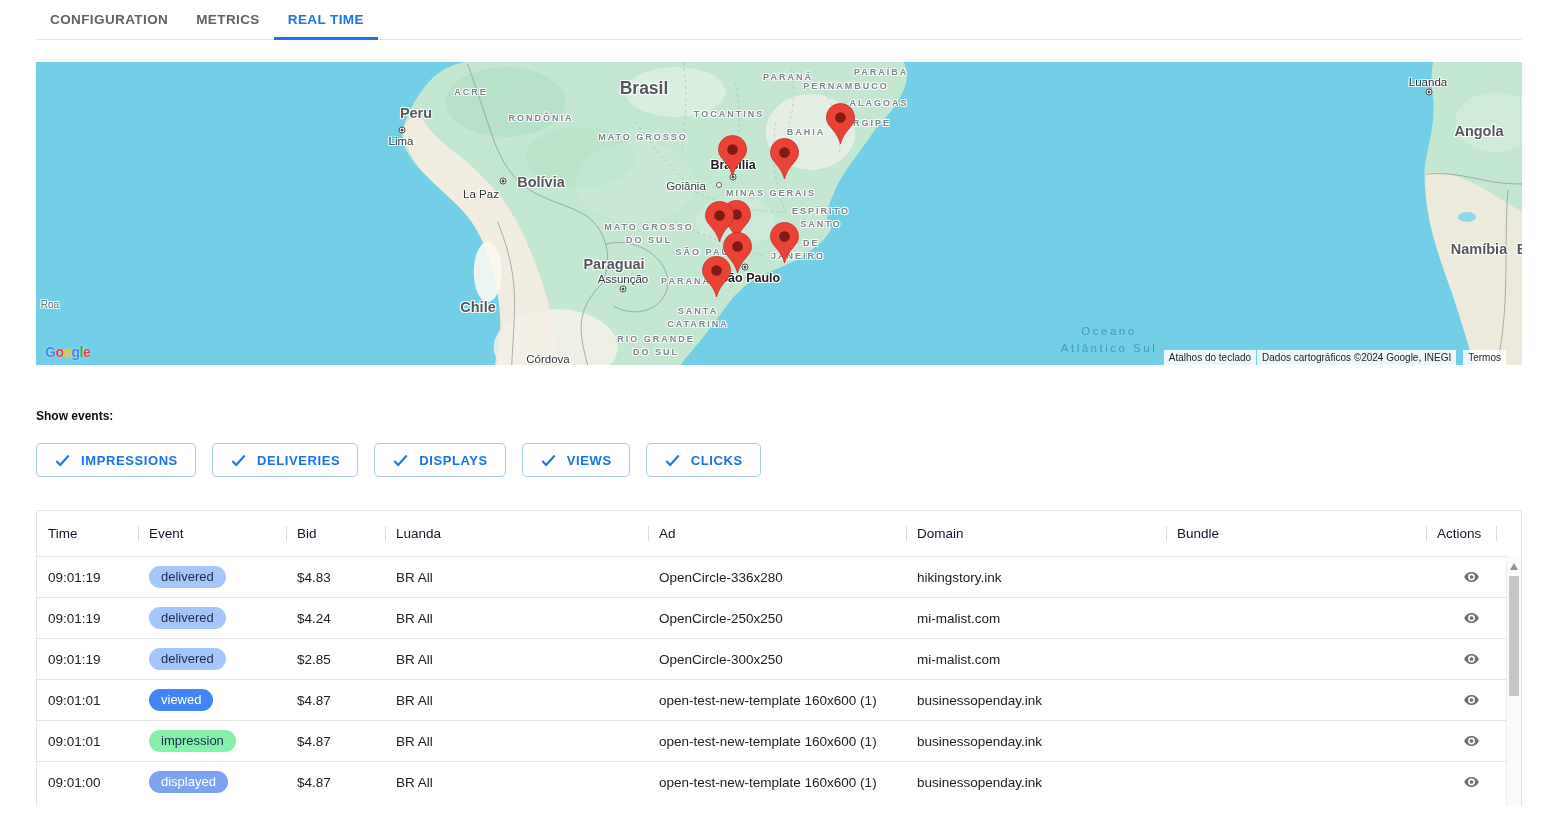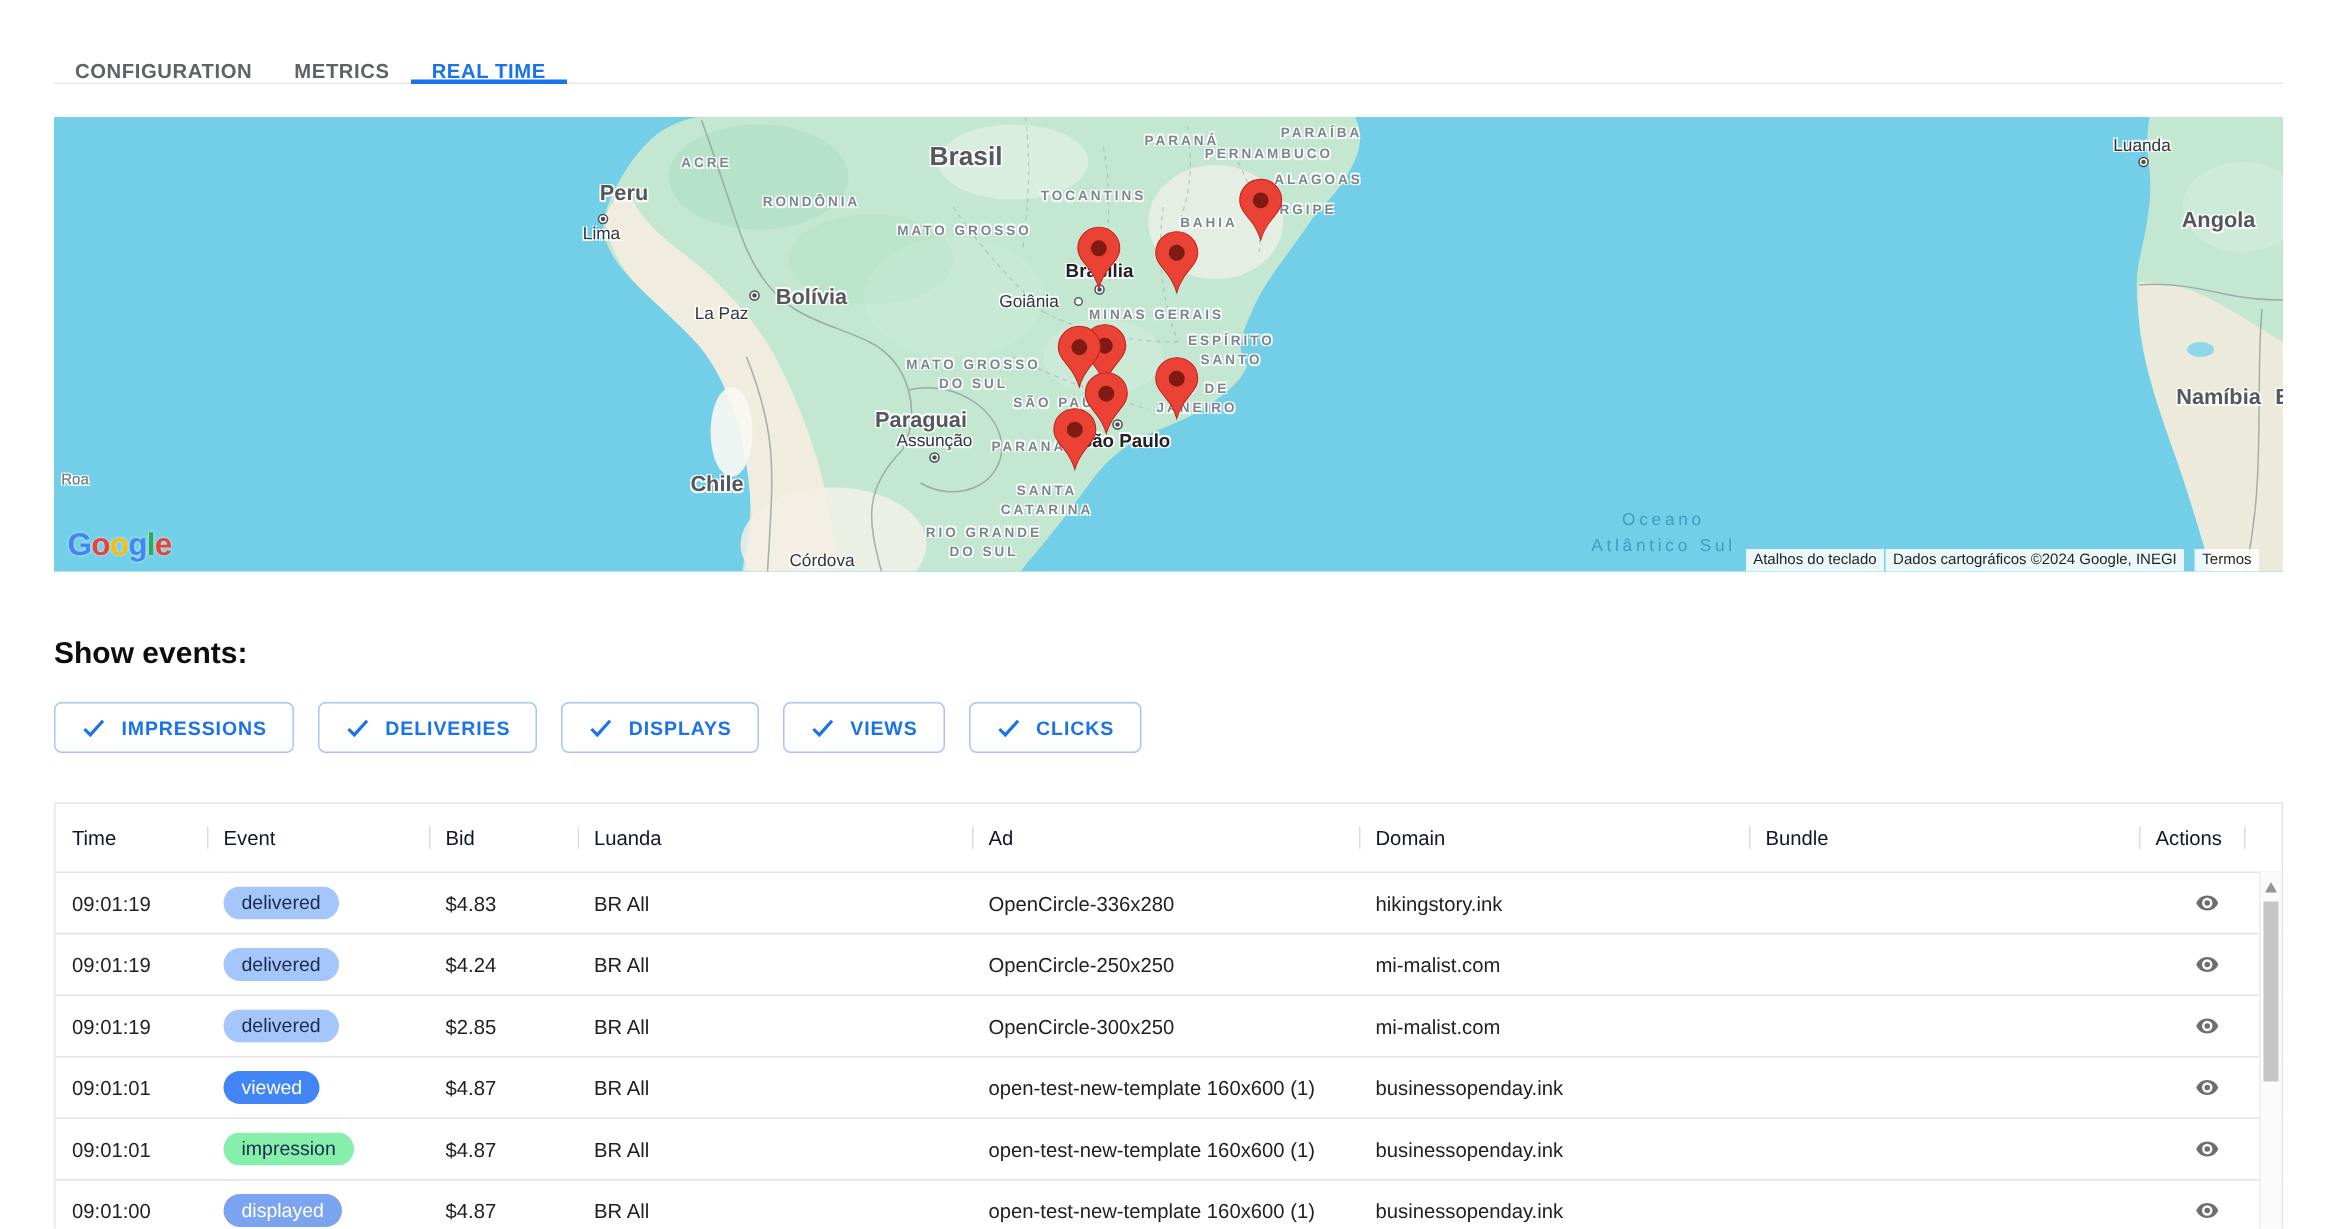--- a/index.html
+++ b/index.html
@@ -1,20 +1,20 @@
 <!DOCTYPE html>
 <html><head>
 <meta charset="utf-8">
 <style>
   * { margin:0; padding:0; box-sizing:border-box; }
   html,body { width:1564px; height:819px; overflow:hidden; background:#fff;
     font-family:"Liberation Sans","DejaVu Sans",sans-serif; }
 
   
-  .tabbar { display:flex; height:56px; margin:0 42px 0 36px; border-bottom:1px solid #e7e7e7;align-items:flex-end; }
+  .tabbar { display:flex; height:40px; margin:0 42px 0 36px; border-bottom:1px solid #e7e7e7; }
   .tab { position:relative; display:flex; align-items:center; padding:0 14px;
     font-size:13.5px; font-weight:700; letter-spacing:.4px; color:#5f6368; cursor:pointer; }
   .tab.active { color:#1a73e8; }
   .tab.active::after { content:''; position:absolute; left:0; right:0; bottom:-1px; height:3px; background:#1a73e8; }
 
   
   .map { position:relative; margin:22px 42px 0 36px; width:1486px; height:303px; overflow:hidden; background:#73cfe7; }
   .map svg.base { position:absolute; left:0; top:0; }
   .map-labels, .map-markers { position:absolute; inset:0; }
   .mlab { position:absolute; transform:translate(-50%,-50%); white-space:pre; text-align:center; line-height:1.45;
@@ -26,29 +26,29 @@
   .mlab.cityb  { font-size:12.5px; font-weight:700; color:#202124; }
   .mlab.water  { font-size:11.5px; letter-spacing:2.5px; color:#3d9dc2; font-weight:400;
     text-shadow:none; }
   .mlab.partial{ font-size:10px; color:#6f757a; }
   .mdot { position:absolute; transform:translate(-50%,-50%); border-radius:50%; background:#fff; }
   .mdot.dot { width:7px; height:7px; border:1.5px solid #4a4e52; }
   .mdot.dot::after { content:''; position:absolute; left:50%; top:50%; width:3px; height:3px;
     margin:-1.5px 0 0 -1.5px; background:#4a4e52; border-radius:50%; }
   .mdot.ring { width:6px; height:6px; border:1.5px solid #5a5e62; }
   .pins { position:absolute; left:0; top:0; }
-  .glogo { position:absolute; left:9px; bottom:5px; font-size:21px; font-weight:700; letter-spacing:-.5px;
+  .glogo { position:absolute; left:9px; bottom:5px; font-size:14px; font-weight:700; letter-spacing:-.5px;
     text-shadow:0 0 2px rgba(255,255,255,.7); }
   .attr { position:absolute; right:16px; bottom:0; display:flex; }
   .attr span { background:rgba(255,255,255,.85); color:#1f1f1f; font-size:10px; padding:2px 5px; }
   .attr span + span { margin-left:1px; }
   .attr span:last-child { margin-left:7px; }
 
   
-  .show-events { margin:44px 36px 0; font-size:20px; font-weight:700; color:#0d0d0d; }
+  .show-events { margin:44px 36px 0; font-size:12px; font-weight:700; color:#0d0d0d; }
   .filters { display:flex; gap:16px; margin:20px 36px 0; }
   .filter-btn { display:inline-flex; align-items:center; gap:10px; height:34px; padding:0 17px;
     background:#fff; border:1px solid #a6c5f7; border-radius:5px; color:#1a73e8;
     font-size:13px; font-weight:700; letter-spacing:.6px; font-family:inherit; cursor:pointer; }
   .filter-btn svg { display:block; }
 
   
   .tablewrap { position:relative; margin:33px 42px 0 36px; width:1486px; height:296px;
     border:1px solid #e6e6e6; border-bottom:none; overflow:hidden; background:#fff; }
   .trow { display:grid; grid-template-columns:101px 148px 99px 263px 258px 260px 260px 1fr;

